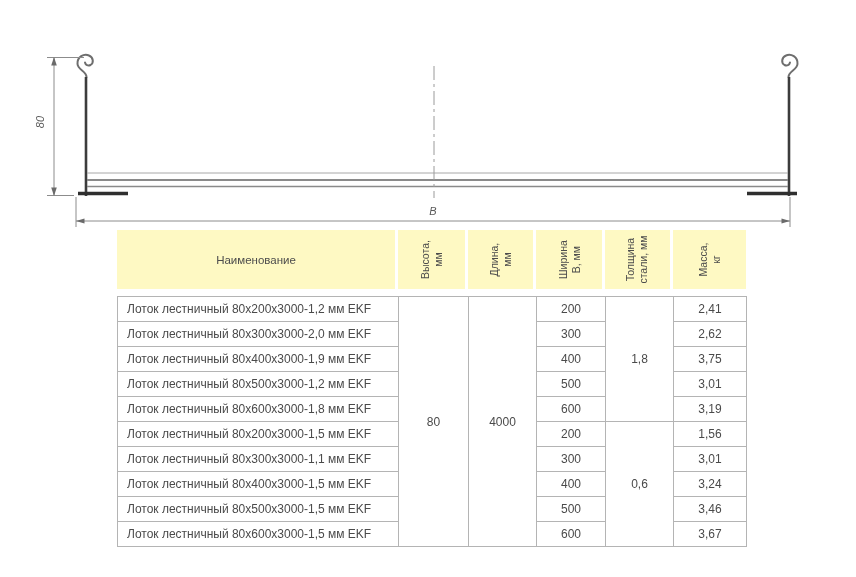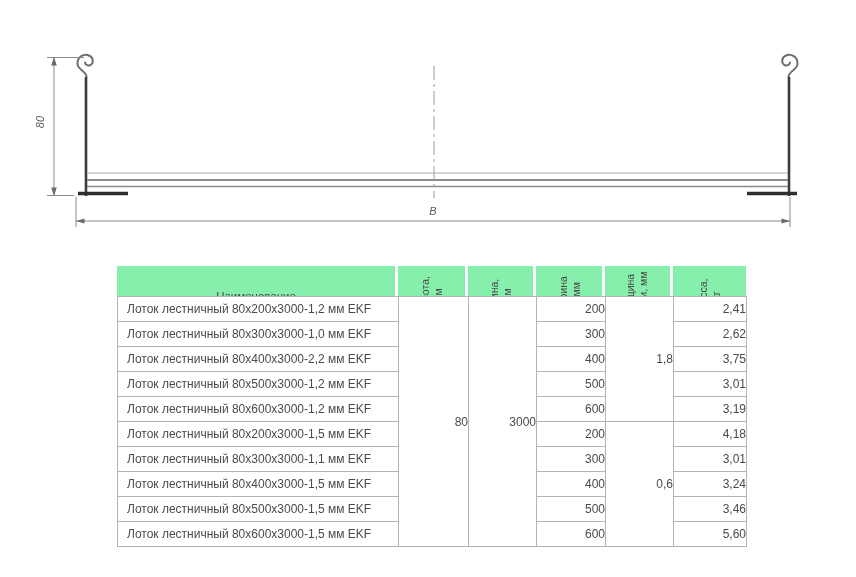--- a/index.html
+++ b/index.html
@@ -9,23 +9,23 @@
   }
   
   .drawing{position:absolute;left:0;top:0;width:856px;height:232px;}
   .dim-label{font-size:11px;font-style:italic;fill:#5a5a5a;}
   
   .spec-header{
     position:absolute;left:117px;top:230px;width:629px;height:59px;
     display:flex;background:transparent;
   }
   .spec-header .hcell{
-    box-sizing:border-box;background:#86efac;height:59px;
+    box-sizing:border-box;background:#fef9c3;height:59px;
     display:flex;align-items:center;justify-content:center;
-    color:#4c4c4c;border-right:3px solid #ffffff;margin-top:36px;
+    color:#4c4c4c;border-right:3px solid #ffffff;
   }
   .spec-header .hcell:last-child{border-right:none;}
   .hcell.name{width:281px;font-size:11.5px;}
   .hcell.c2{width:70px;}
   .hcell.c3{width:68px;}
   .hcell.c4{width:69px;}
   .hcell.c5{width:68px;}
   .hcell.c6{width:73px;}
   .rot{
     transform:rotate(-90deg);
@@ -35,21 +35,21 @@
   .spec-table{
     position:absolute;left:117px;top:296px;width:630px;
     border-collapse:collapse;table-layout:fixed;
     font-size:12px;color:#4a4a4a;
   }
   .spec-table td{
     border:1px solid #b4b4b4;height:24px;padding:0;
     vertical-align:middle;background:#ffffff;
   }
   .spec-table td.name{text-align:left;padding-left:9px;}
-  .spec-table td.c{text-align:right;}
+  .spec-table td.c{text-align:center;}
 </style>
 </head>
 <body>
 
 <svg class="drawing" viewBox="0 0 856 232" xmlns="http://www.w3.org/2000/svg">
 
   <g>
     <path d="M 86.5 77 C 86.5 71 78 70 77.5 64 C 77 57 84 53 89 55.5 C 93.5 57.5 94 63 90.5 65 C 88 66.2 85.5 65 85 62.5" fill="none" stroke="#6e6e6e" stroke-width="2" stroke-linecap="round"></path>
     <line x1="86" y1="77" x2="86" y2="196" stroke="#3c3c3c" stroke-width="2.6"></line>
     <line x1="78" y1="193.5" x2="128" y2="193.5" stroke="#2f2f2f" stroke-width="3.4"></line>
@@ -119,65 +119,65 @@
       <col style="width:70px">
       <col style="width:68px">
     <col style="width:69px">
       <col style="width:68px">
       <col style="width:73px">
   </colgroup>
   <tbody>
       <tr>
         <td class="name">Лоток лестничный 80x200x3000-1,2 мм EKF</td>
         <td class="c" rowspan="10">80</td>
-        <td class="c" rowspan="10">3000</td>
+        <td class="c" rowspan="10">4000</td>
         <td class="c">200</td>
         <td class="c" rowspan="5">1,8</td>
         <td class="c">2,41</td>
       </tr>
       <tr>
-        <td class="name">Лоток лестничный 80x300x3000-1,0 мм EKF</td>
+        <td class="name">Лоток лестничный 80x300x3000-2,0 мм EKF</td>
         <td class="c">300</td>
         <td class="c">2,62</td>
       </tr>
       <tr>
-        <td class="name">Лоток лестничный 80x400x3000-2,2 мм EKF</td>
+        <td class="name">Лоток лестничный 80x400x3000-1,9 мм EKF</td>
         <td class="c">400</td>
         <td class="c">3,75</td>
       </tr>
       <tr>
         <td class="name">Лоток лестничный 80x500x3000-1,2 мм EKF</td>
         <td class="c">500</td>
         <td class="c">3,01</td>
       </tr>
       <tr>
-        <td class="name">Лоток лестничный 80x600x3000-1,2 мм EKF</td>
+        <td class="name">Лоток лестничный 80x600x3000-1,8 мм EKF</td>
         <td class="c">600</td>
         <td class="c">3,19</td>
       </tr>
       <tr>
         <td class="name">Лоток лестничный 80x200x3000-1,5 мм EKF</td>
         <td class="c">200</td>
         <td class="c" rowspan="5">0,6</td>
-        <td class="c">4,18</td>
+        <td class="c">1,56</td>
       </tr>
       <tr>
         <td class="name">Лоток лестничный 80x300x3000-1,1 мм EKF</td>
         <td class="c">300</td>
         <td class="c">3,01</td>
       </tr>
       <tr>
         <td class="name">Лоток лестничный 80x400x3000-1,5 мм EKF</td>
         <td class="c">400</td>
         <td class="c">3,24</td>
       </tr>
       <tr>
         <td class="name">Лоток лестничный 80x500x3000-1,5 мм EKF</td>
         <td class="c">500</td>
         <td class="c">3,46</td>
       </tr>
       <tr>
         <td class="name">Лоток лестничный 80x600x3000-1,5 мм EKF</td>
         <td class="c">600</td>
-        <td class="c">5,60</td>
+        <td class="c">3,67</td>
       </tr>
     </tbody>
 </table>
 
 </body></html>

